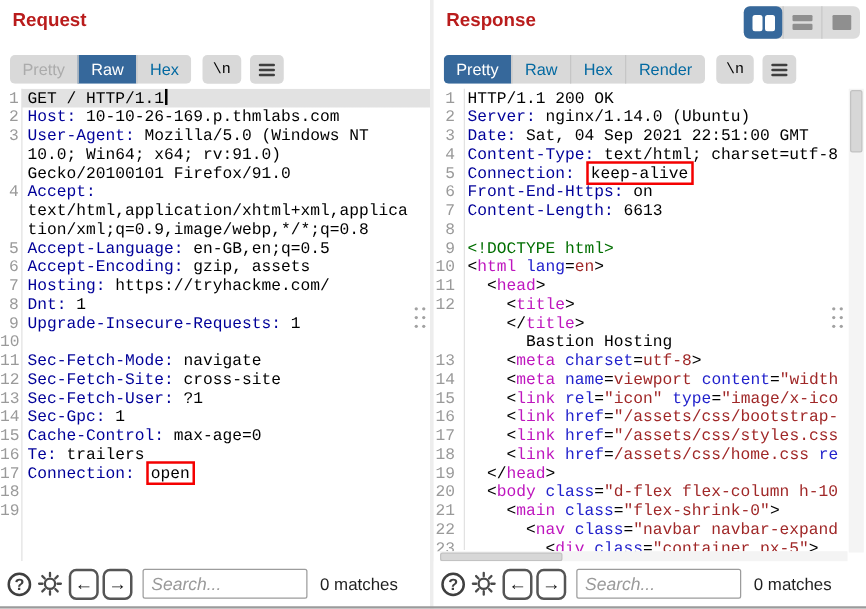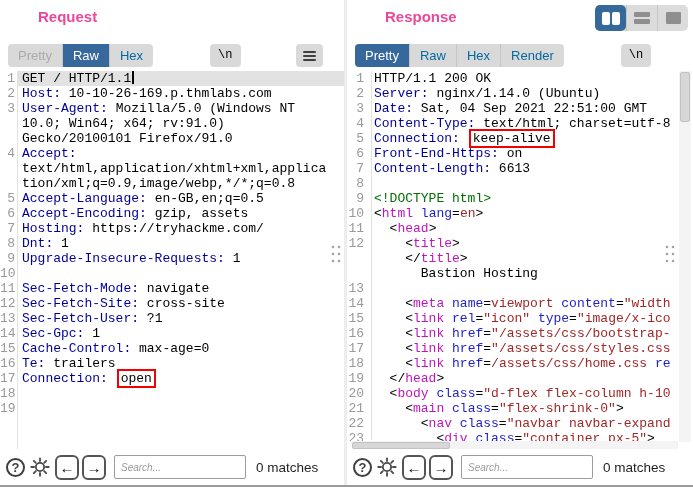--- a/index.html
+++ b/index.html
@@ -4,23 +4,23 @@
 <style>
   html,body{margin:0;padding:0;}
   body{width:693px;height:487px;position:relative;overflow:hidden;background:#ffffff;
        font-family:"Liberation Sans",sans-serif;color:#1a1a1a;}
   .panel{position:absolute;top:0;height:487px;background:#fff;}
   #panel-request{left:0;width:344px;}
   #panel-response{left:347px;width:346px;}
   .panel-divider{position:absolute;left:344px;top:0;width:3px;height:487px;background:#ededed;}
   .win-bottom-edge{position:absolute;left:0;bottom:0;width:693px;height:2px;background:#9b9b9b;}
 
-  .ptitle{position:absolute;left:10px;top:8px;font-size:15px;font-weight:bold;color:#ec4899;margin-left:28px;}
-
-  .tabrow{position:absolute;left:8px;top:44px;display:flex;align-items:center;height:23px;gap:48px;}
+  .ptitle{position:absolute;left:10px;top:8px;font-size:15px;font-weight:bold;color:#b91c1c;}
+
+  .tabrow{position:absolute;left:8px;top:44px;display:flex;align-items:center;height:23px;}
   .tabgroup{display:flex;border-radius:4px;overflow:hidden;}
   .tab{border:none;background:#d9d9d9;font-family:"Liberation Sans",sans-serif;font-size:13px;
        color:#0369a1;padding:4px 10px;cursor:pointer;line-height:15px;}
   .tab + .tab{border-left:1px solid #c6c6c6;}
   .tab.selected{background:#36689b;color:#ffffff;}
   .tab.disabled{color:#ababab;}
   .btn-nl{margin-left:9px;border:none;background:#d9d9d9;border-radius:4px;
           font-family:"Liberation Mono",monospace;font-size:12px;padding:4px 8px;cursor:pointer;line-height:15px;}
   .btn-menu{margin-left:7px;border:none;background:#d9d9d9;border-radius:4px;width:27px;height:23px;
             display:flex;align-items:center;justify-content:center;cursor:pointer;}
@@ -74,21 +74,21 @@
   .toolbar{position:absolute;left:0;bottom:2px;height:36px;width:100%;display:flex;align-items:center;
            padding-left:6px;box-sizing:border-box;background:#fff;}
   .help{width:19px;height:19px;border:2px solid #3f3f3f;border-radius:50%;display:flex;align-items:center;
         justify-content:center;font-size:13px;font-weight:bold;color:#3f3f3f;box-sizing:border-box;cursor:pointer;}
   .gear{margin-left:4px;display:flex;cursor:pointer;}
   .navbtn{margin-left:4px;width:24px;height:25px;border:2px solid #555;border-radius:6px;background:#fff;
           font-size:15px;color:#111;display:flex;align-items:center;justify-content:center;cursor:pointer;padding:0;
           font-family:"Liberation Sans",sans-serif;}
   .navbtn + .navbtn{margin-left:3px;}
   .search{margin-left:8px;width:132px;height:24px;border:1px solid #9c9c9c;border-radius:2px;
-          padding:0 6px;font-family:"Liberation Sans",sans-serif;font-size:10px;box-sizing:border-box;}
+          padding:0 6px;font-family:"Liberation Sans",sans-serif;font-size:14px;box-sizing:border-box;}
   .search::placeholder{font-style:italic;color:#9a9a9a;}
   .matches{margin-left:10px;font-size:13.5px;color:#1f1f1f;}
 </style>
 </head>
 <body>
 
 <div class="panel" id="panel-request">
   <div class="ptitle">Request</div>
   <div class="tabrow">
     <div class="tabgroup">
@@ -187,21 +187,21 @@
       <div class="crow"><span class="gut">5</span><span class="ctext"><span class="c-h">Connection:</span><span class="c-p"> </span><span class="c-box">keep-alive</span></span></div>
       <div class="crow"><span class="gut">6</span><span class="ctext"><span class="c-h">Front-End-Https:</span><span class="c-p"> on</span></span></div>
       <div class="crow"><span class="gut">7</span><span class="ctext"><span class="c-h">Content-Length:</span><span class="c-p"> 6613</span></span></div>
       <div class="crow"><span class="gut">8</span><span class="ctext"></span></div>
       <div class="crow"><span class="gut">9</span><span class="ctext"><span class="c-d">&lt;!DOCTYPE html&gt;</span></span></div>
       <div class="crow"><span class="gut">10</span><span class="ctext"><span class="c-p">&lt;</span><span class="c-t">html</span><span class="c-p"> </span><span class="c-a">lang</span><span class="c-p">=</span><span class="c-v">en</span><span class="c-p">&gt;</span></span></div>
       <div class="crow"><span class="gut">11</span><span class="ctext"><span class="c-p">  &lt;</span><span class="c-t">head</span><span class="c-p">&gt;</span></span></div>
       <div class="crow"><span class="gut">12</span><span class="ctext"><span class="c-p">    &lt;</span><span class="c-t">title</span><span class="c-p">&gt;</span></span></div>
       <div class="crow"><span class="gut"></span><span class="ctext"><span class="c-p">    &lt;/</span><span class="c-t">title</span><span class="c-p">&gt;</span></span></div>
       <div class="crow"><span class="gut"></span><span class="ctext"><span class="c-p">      Bastion Hosting</span></span></div>
-      <div class="crow"><span class="gut">13</span></div>
+      <div class="crow"><span class="gut">13</span><span class="ctext"><span class="c-p">    &lt;</span><span class="c-t">meta</span><span class="c-p"> </span><span class="c-a">charset</span><span class="c-p">=</span><span class="c-v">utf-8</span><span class="c-p">&gt;</span></span></div>
       <div class="crow"><span class="gut">14</span><span class="ctext"><span class="c-p">    &lt;</span><span class="c-t">meta</span><span class="c-p"> </span><span class="c-a">name</span><span class="c-p">=</span><span class="c-v">viewport</span><span class="c-p"> </span><span class="c-a">content</span><span class="c-p">=</span><span class="c-v">"width</span></span></div>
       <div class="crow"><span class="gut">15</span><span class="ctext"><span class="c-p">    &lt;</span><span class="c-t">link</span><span class="c-p"> </span><span class="c-a">rel</span><span class="c-p">=</span><span class="c-v">"icon"</span><span class="c-p"> </span><span class="c-a">type</span><span class="c-p">=</span><span class="c-v">"image/x-ico</span></span></div>
       <div class="crow"><span class="gut">16</span><span class="ctext"><span class="c-p">    &lt;</span><span class="c-t">link</span><span class="c-p"> </span><span class="c-a">href</span><span class="c-p">=</span><span class="c-v">"/assets/css/bootstrap-</span></span></div>
       <div class="crow"><span class="gut">17</span><span class="ctext"><span class="c-p">    &lt;</span><span class="c-t">link</span><span class="c-p"> </span><span class="c-a">href</span><span class="c-p">=</span><span class="c-v">"/assets/css/styles.css</span></span></div>
       <div class="crow"><span class="gut">18</span><span class="ctext"><span class="c-p">    &lt;</span><span class="c-t">link</span><span class="c-p"> </span><span class="c-a">href</span><span class="c-p">=</span><span class="c-v">/assets/css/home.css</span><span class="c-p"> </span><span class="c-a">re</span></span></div>
       <div class="crow"><span class="gut">19</span><span class="ctext"><span class="c-p">  &lt;/</span><span class="c-t">head</span><span class="c-p">&gt;</span></span></div>
       <div class="crow"><span class="gut">20</span><span class="ctext"><span class="c-p">  &lt;</span><span class="c-t">body</span><span class="c-p"> </span><span class="c-a">class</span><span class="c-p">=</span><span class="c-v">"d-flex flex-column h-10</span></span></div>
       <div class="crow"><span class="gut">21</span><span class="ctext"><span class="c-p">    &lt;</span><span class="c-t">main</span><span class="c-p"> </span><span class="c-a">class</span><span class="c-p">=</span><span class="c-v">"flex-shrink-0"</span><span class="c-p">&gt;</span></span></div>
       <div class="crow"><span class="gut">22</span><span class="ctext"><span class="c-p">      &lt;</span><span class="c-t">nav</span><span class="c-p"> </span><span class="c-a">class</span><span class="c-p">=</span><span class="c-v">"navbar navbar-expand</span></span></div>
       <div class="crow"><span class="gut">23</span><span class="ctext"><span class="c-p">        &lt;</span><span class="c-t">div</span><span class="c-p"> </span><span class="c-a">class</span><span class="c-p">=</span><span class="c-v">"container px-5"</span><span class="c-p">&gt;</span></span></div>

